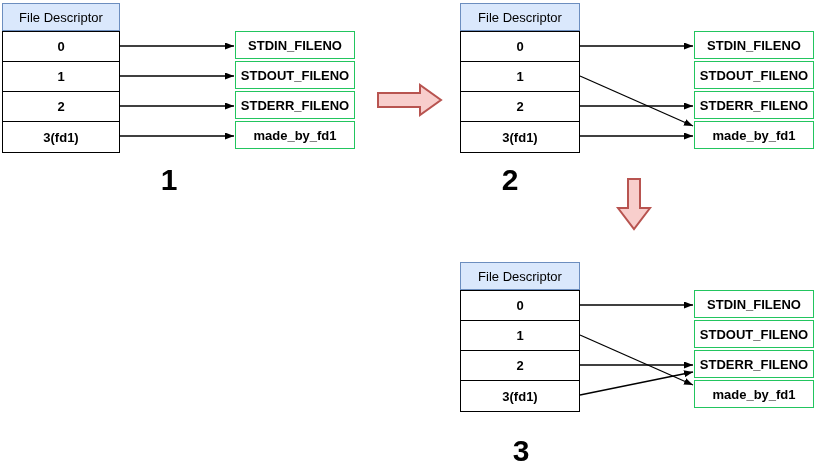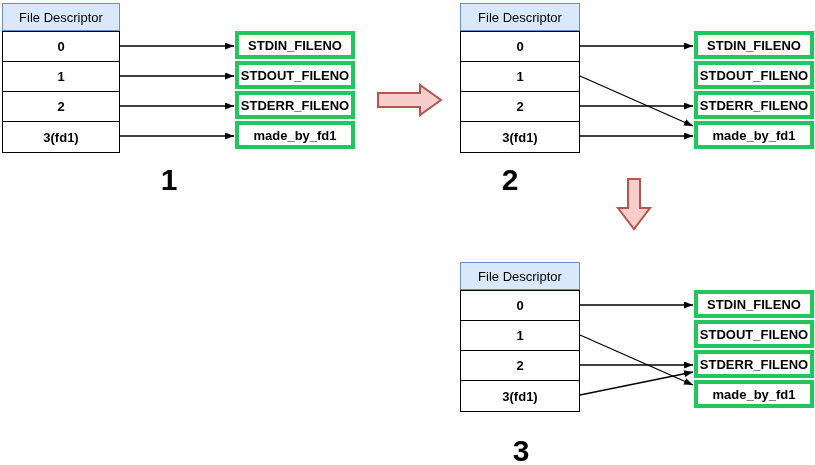--- a/index.html
+++ b/index.html
@@ -32,21 +32,21 @@
     display:flex;align-items:center;justify-content:center;
     font-size:13px;font-weight:600;
   }
   .fd-row:not(:last-child){border-bottom:1px solid #000;}
 
   .file-boxes{position:absolute;top:28px;width:120px;}
   .p1 .file-boxes{left:233px;}
   .p2 .file-boxes,.p3 .file-boxes{left:234px;}
   .file-box{
     box-sizing:border-box;height:28px;margin-bottom:2px;
-    border:4px solid #22c55e;background:#fff;
+    border:1px solid #22c55e;background:#fff;
     display:flex;align-items:center;justify-content:center;
     font-size:13px;font-weight:600;white-space:nowrap;
   }
 
   .step-label{
     position:absolute;width:60px;height:32px;
     display:flex;align-items:center;justify-content:center;
     font-size:30px;font-weight:700;
   }
   .lbl1{left:139px;top:164px;}

